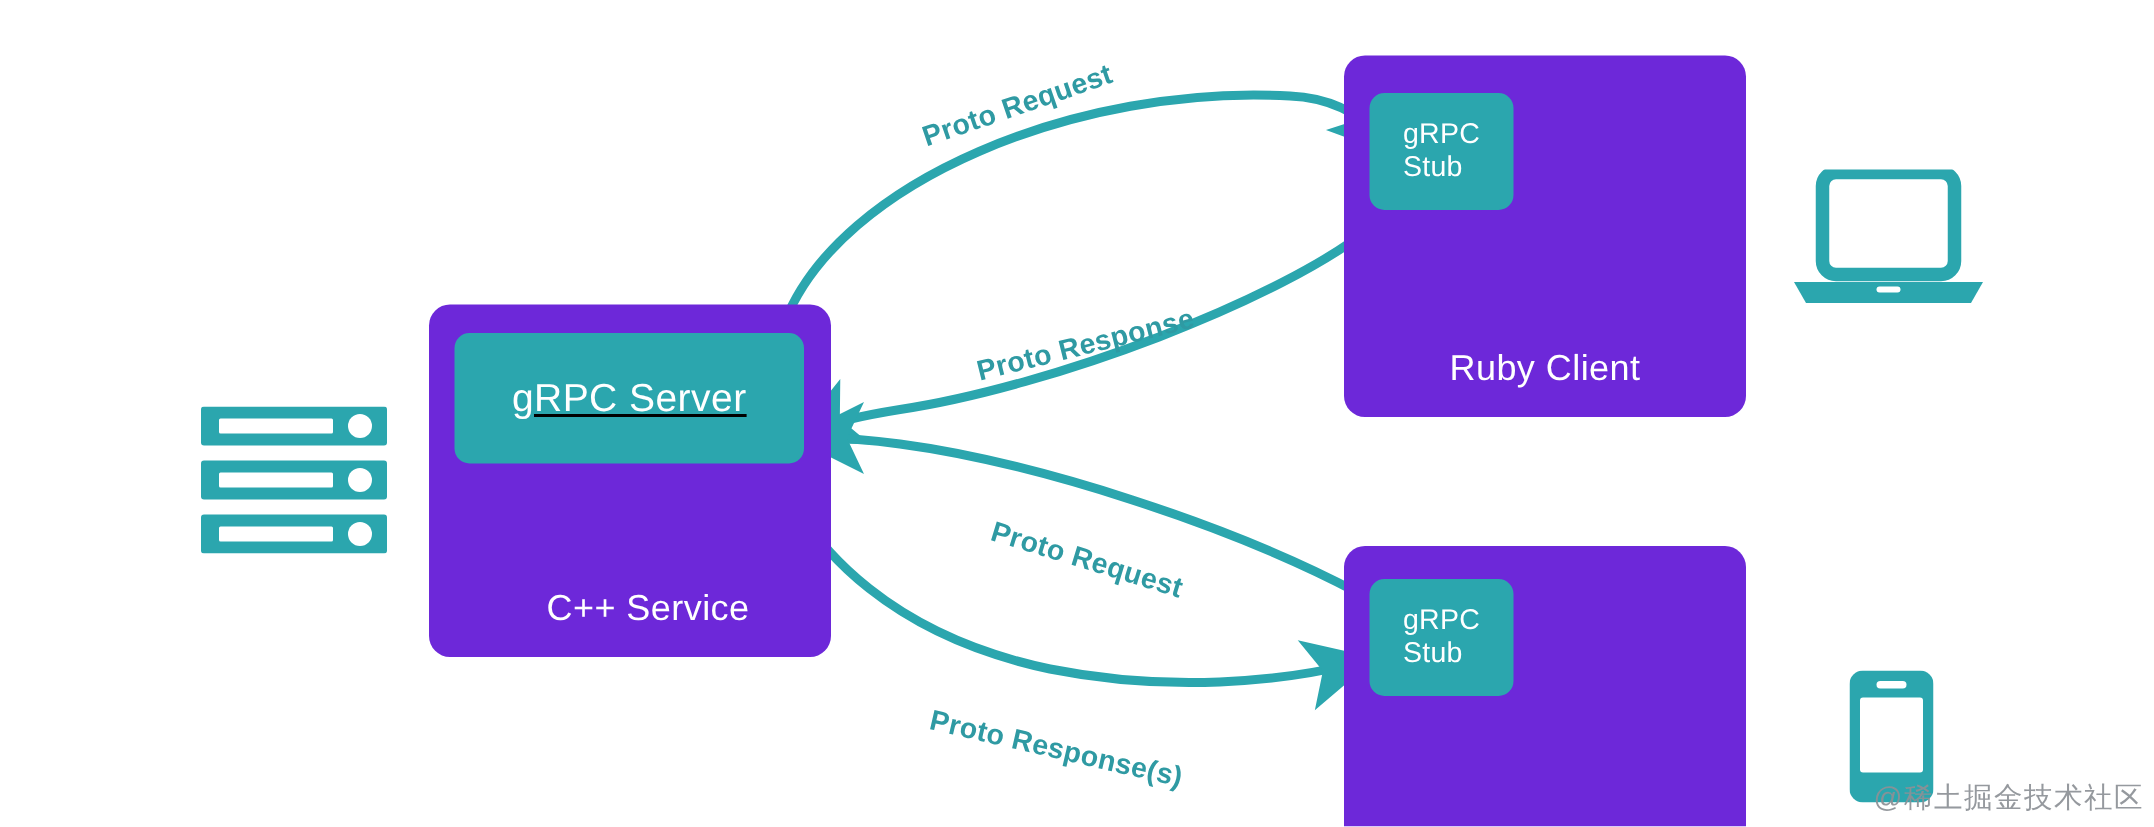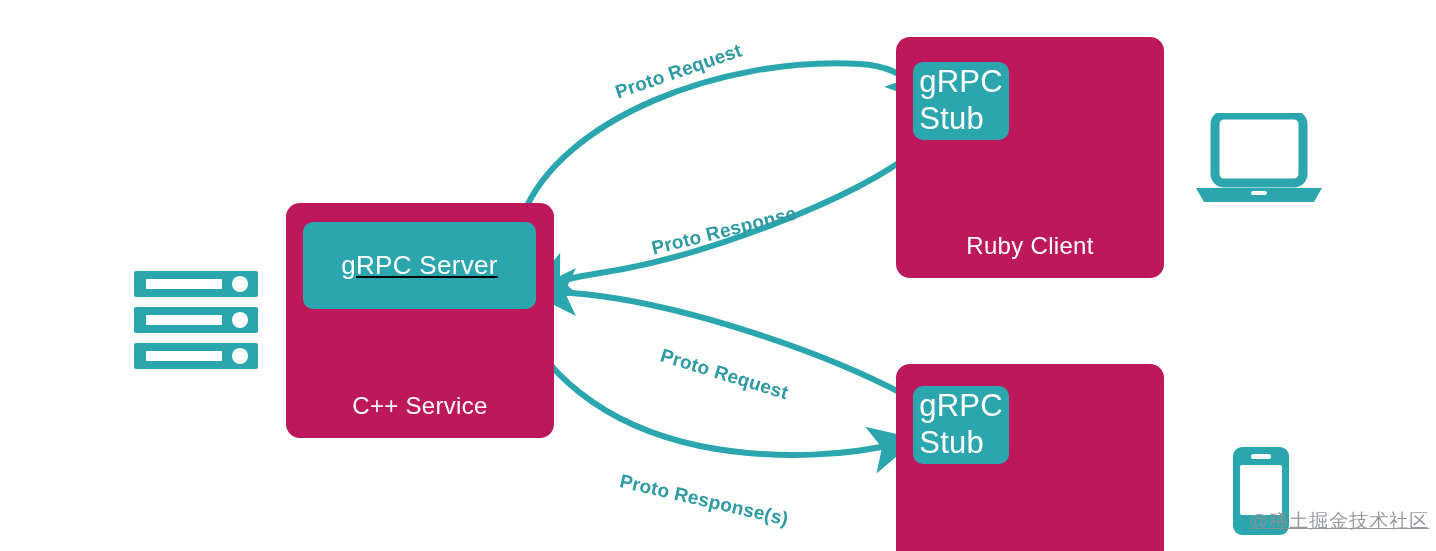--- a/index.html
+++ b/index.html
@@ -20,34 +20,34 @@
     left: 0;
     top: 0;
     width: 1436px;
     height: 551px;
   }
   .node-box {
     position: absolute;
     box-sizing: border-box;
   }
   .service-box {
-    background: #be185d;
+    background: #6d28d9;
     border-radius: 14px;
   }
   .stub-box {
     position: absolute;
     background: #2ba6ae;
     border-radius: 10px;
     display: flex;
     align-items: center;
     justify-content: center;
   }
   .stub-label {
     color: #ffffff;
-    font-size: 31px;
+    font-size: 19px;
     font-weight: 400;
     line-height: 1.18;
     text-align: left;
     letter-spacing: 0.2px;
     white-space: pre-line;
   }
   .server-inner {
     position: absolute;
     background: #2ba6ae;
     border-radius: 10px;
@@ -104,21 +104,21 @@
     <path d="M523,215 C560,120 720,56 860,64 C885,65 905,74 922,92" fill="none" stroke="#2ba6ae" stroke-width="6" stroke-linecap="round" marker-end="url(#ah)"></path>
 
     <path d="M916,150 C855,200 700,258 600,273 C575,277 556,281 543,287" fill="none" stroke="#2ba6ae" stroke-width="6" stroke-linecap="round" marker-end="url(#ah)"></path>
 
     <path d="M905,395 C820,350 690,308 600,296 C578,293 560,292 546,292" fill="none" stroke="#2ba6ae" stroke-width="6" stroke-linecap="round" marker-end="url(#ah)"></path>
 
     <path d="M516,308 C540,370 600,425 700,446 C780,462 855,454 900,443" fill="none" stroke="#2ba6ae" stroke-width="6" stroke-linecap="round" marker-end="url(#ah)"></path>
   </svg>
 
   <div class="node-box service-box" style="left:286px; top:203px; width:268px; height:235px;">
-    <div class="box-caption" style="bottom:18px;">C++ Service</div>
+    <div class="box-caption" style="bottom:18px;padding-left:12px;">C++ Service</div>
   </div>
   <div class="server-inner" style="left:303px; top:222px; width:233px; height:87px;text-decoration:underline;">
     <span class="server-inner-label">gRPC Server</span>
   </div>
 
   <div class="node-box service-box" style="left:896px; top:37px; width:268px; height:241px;">
     <div class="box-caption" style="bottom:18px;">Ruby Client</div>
   </div>
   <div class="stub-box" style="left:913px; top:62px; width:96px; height:78px;">
     <span class="stub-label">gRPC
@@ -168,17 +168,17 @@
   </div>
 
   <div class="icon-wrap" style="left:1233px; top:447px; width:56px; height:88px;">
     <svg viewBox="0 0 56 88" width="56" height="88" xmlns="http://www.w3.org/2000/svg">
       <rect x="0" y="0" width="56" height="88" rx="9" fill="#2ba6ae"></rect>
       <rect x="18" y="7" width="20" height="5" rx="2.5" fill="#ffffff"></rect>
       <rect x="7" y="18" width="42" height="50" rx="2" fill="#ffffff"></rect>
     </svg>
   </div>
 
-  <div class="watermark" style="left:1249px; top:508px;text-decoration:underline;">
+  <div class="watermark" style="left:1249px; top:519px;">
     <span>@稀土掘金技术社区</span>
   </div>
 
 </div>
 
 </body></html>

